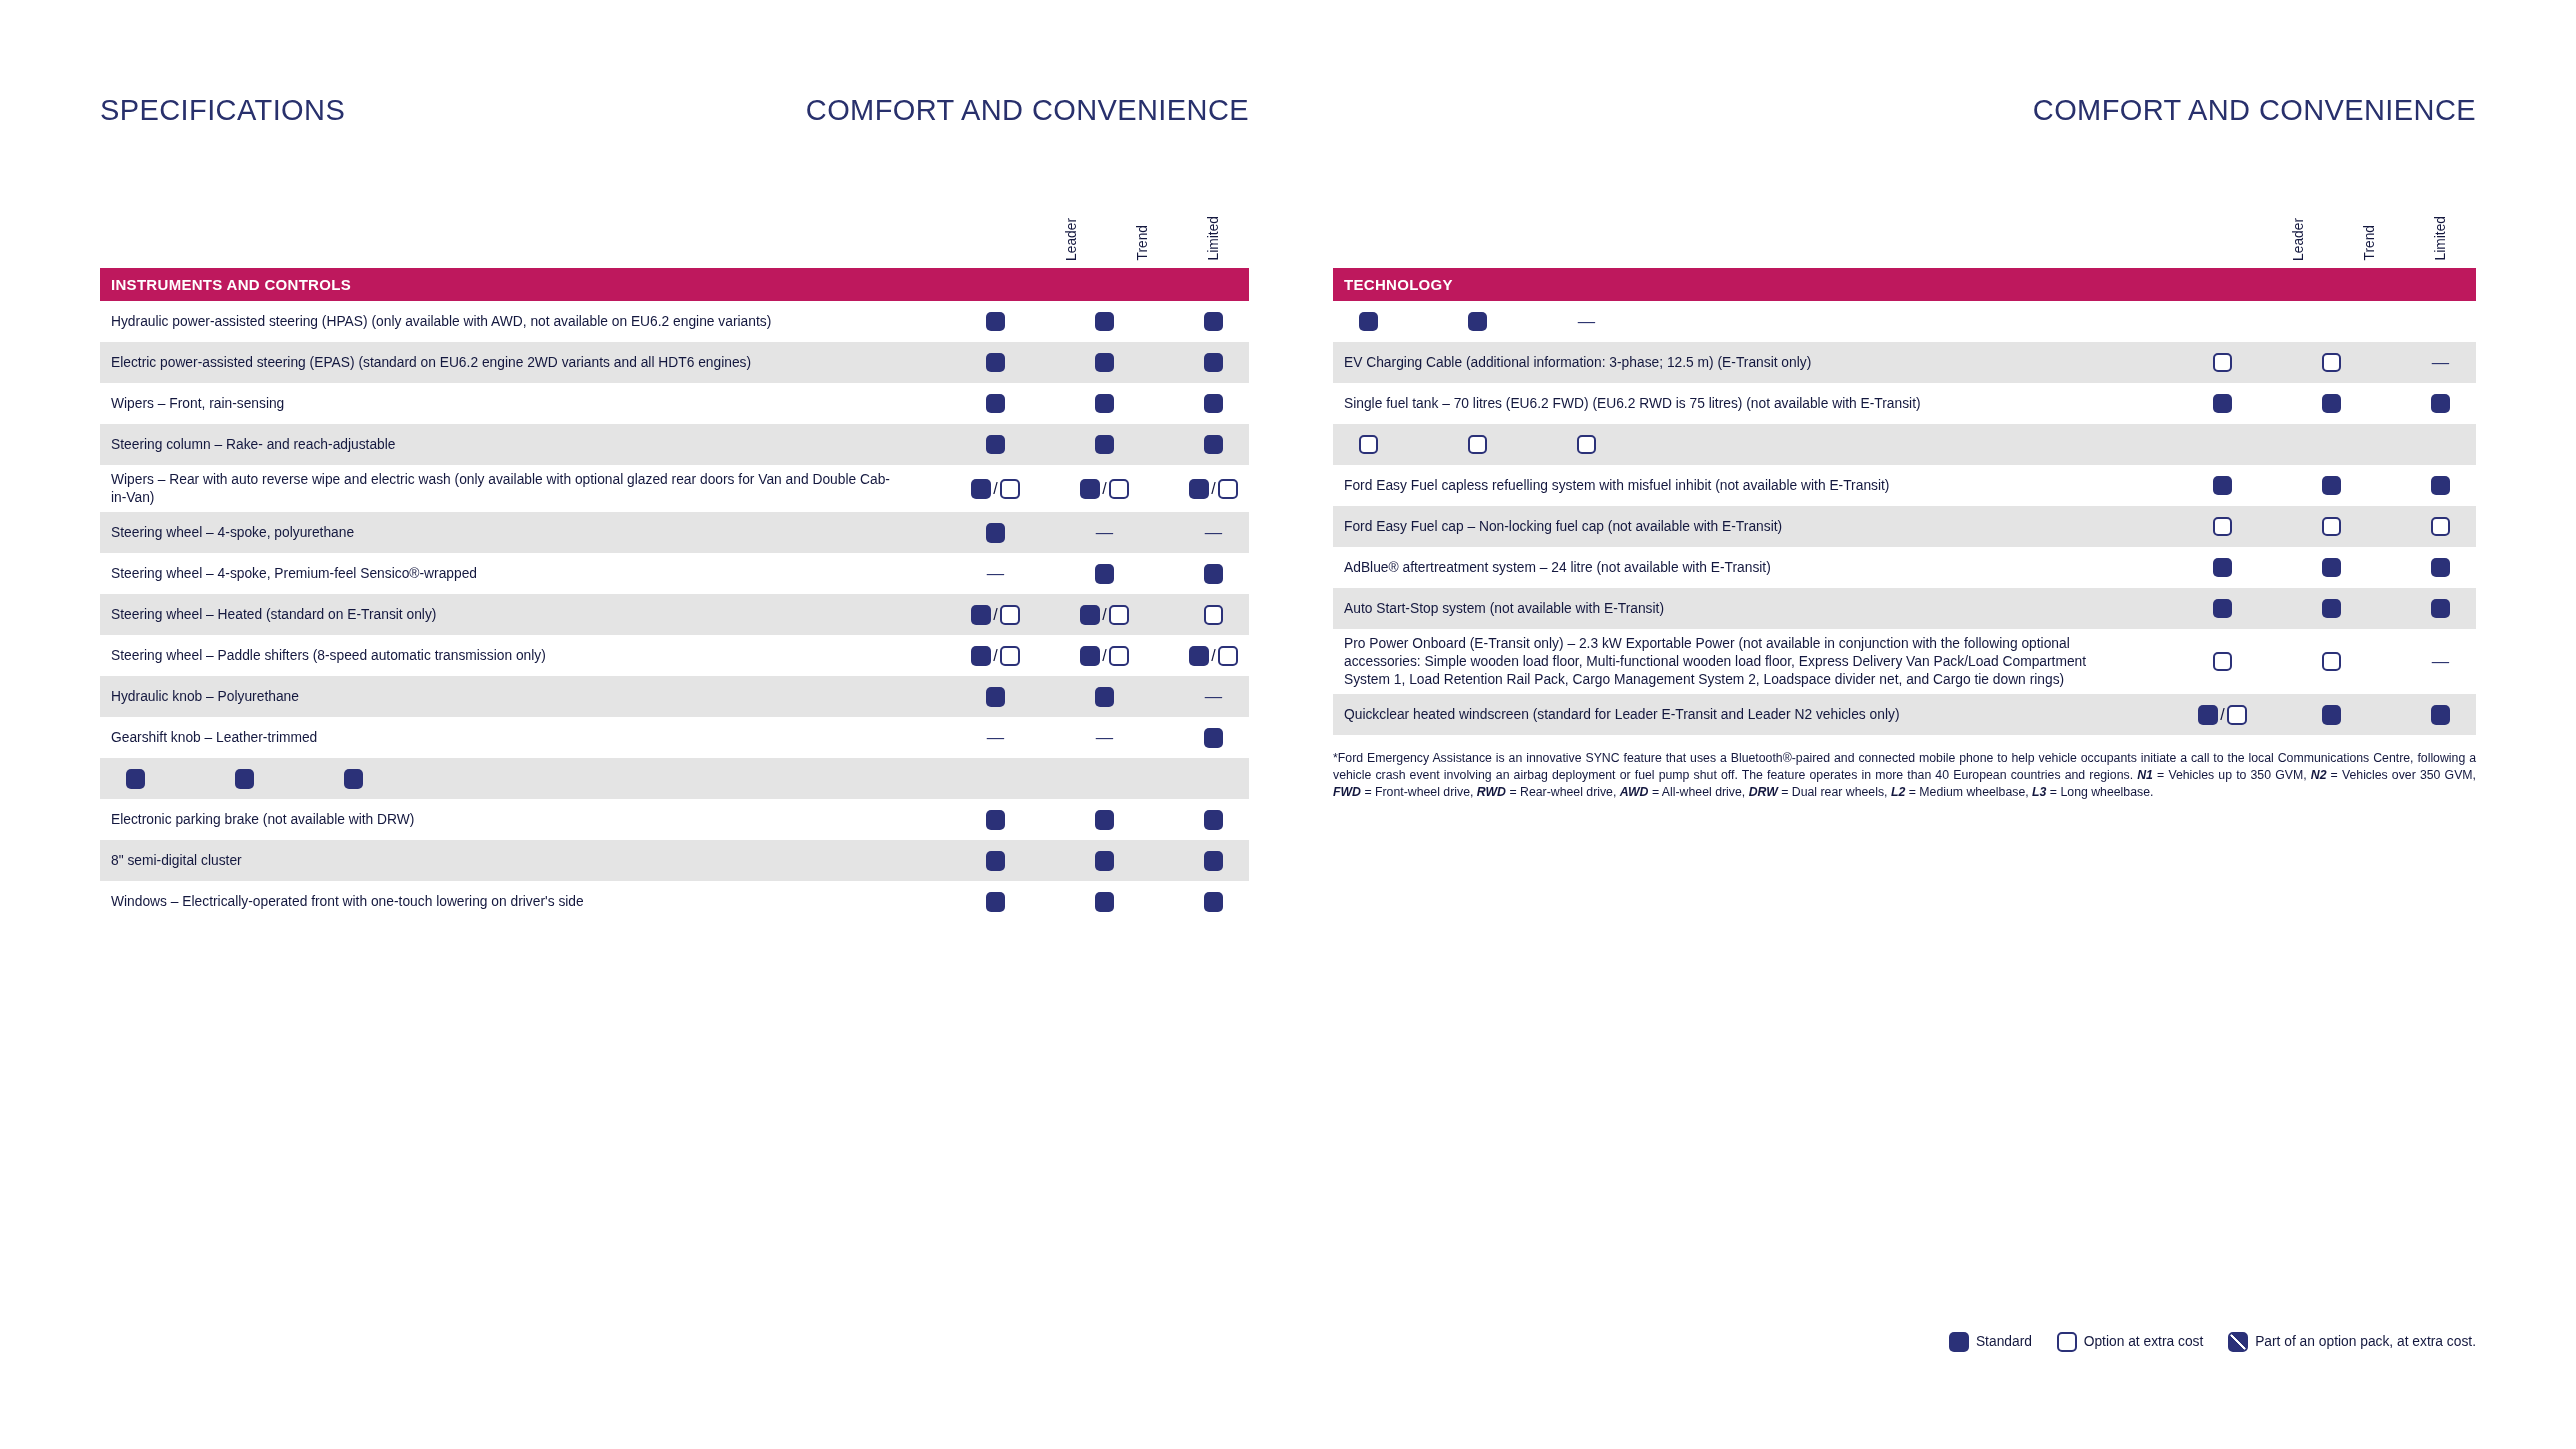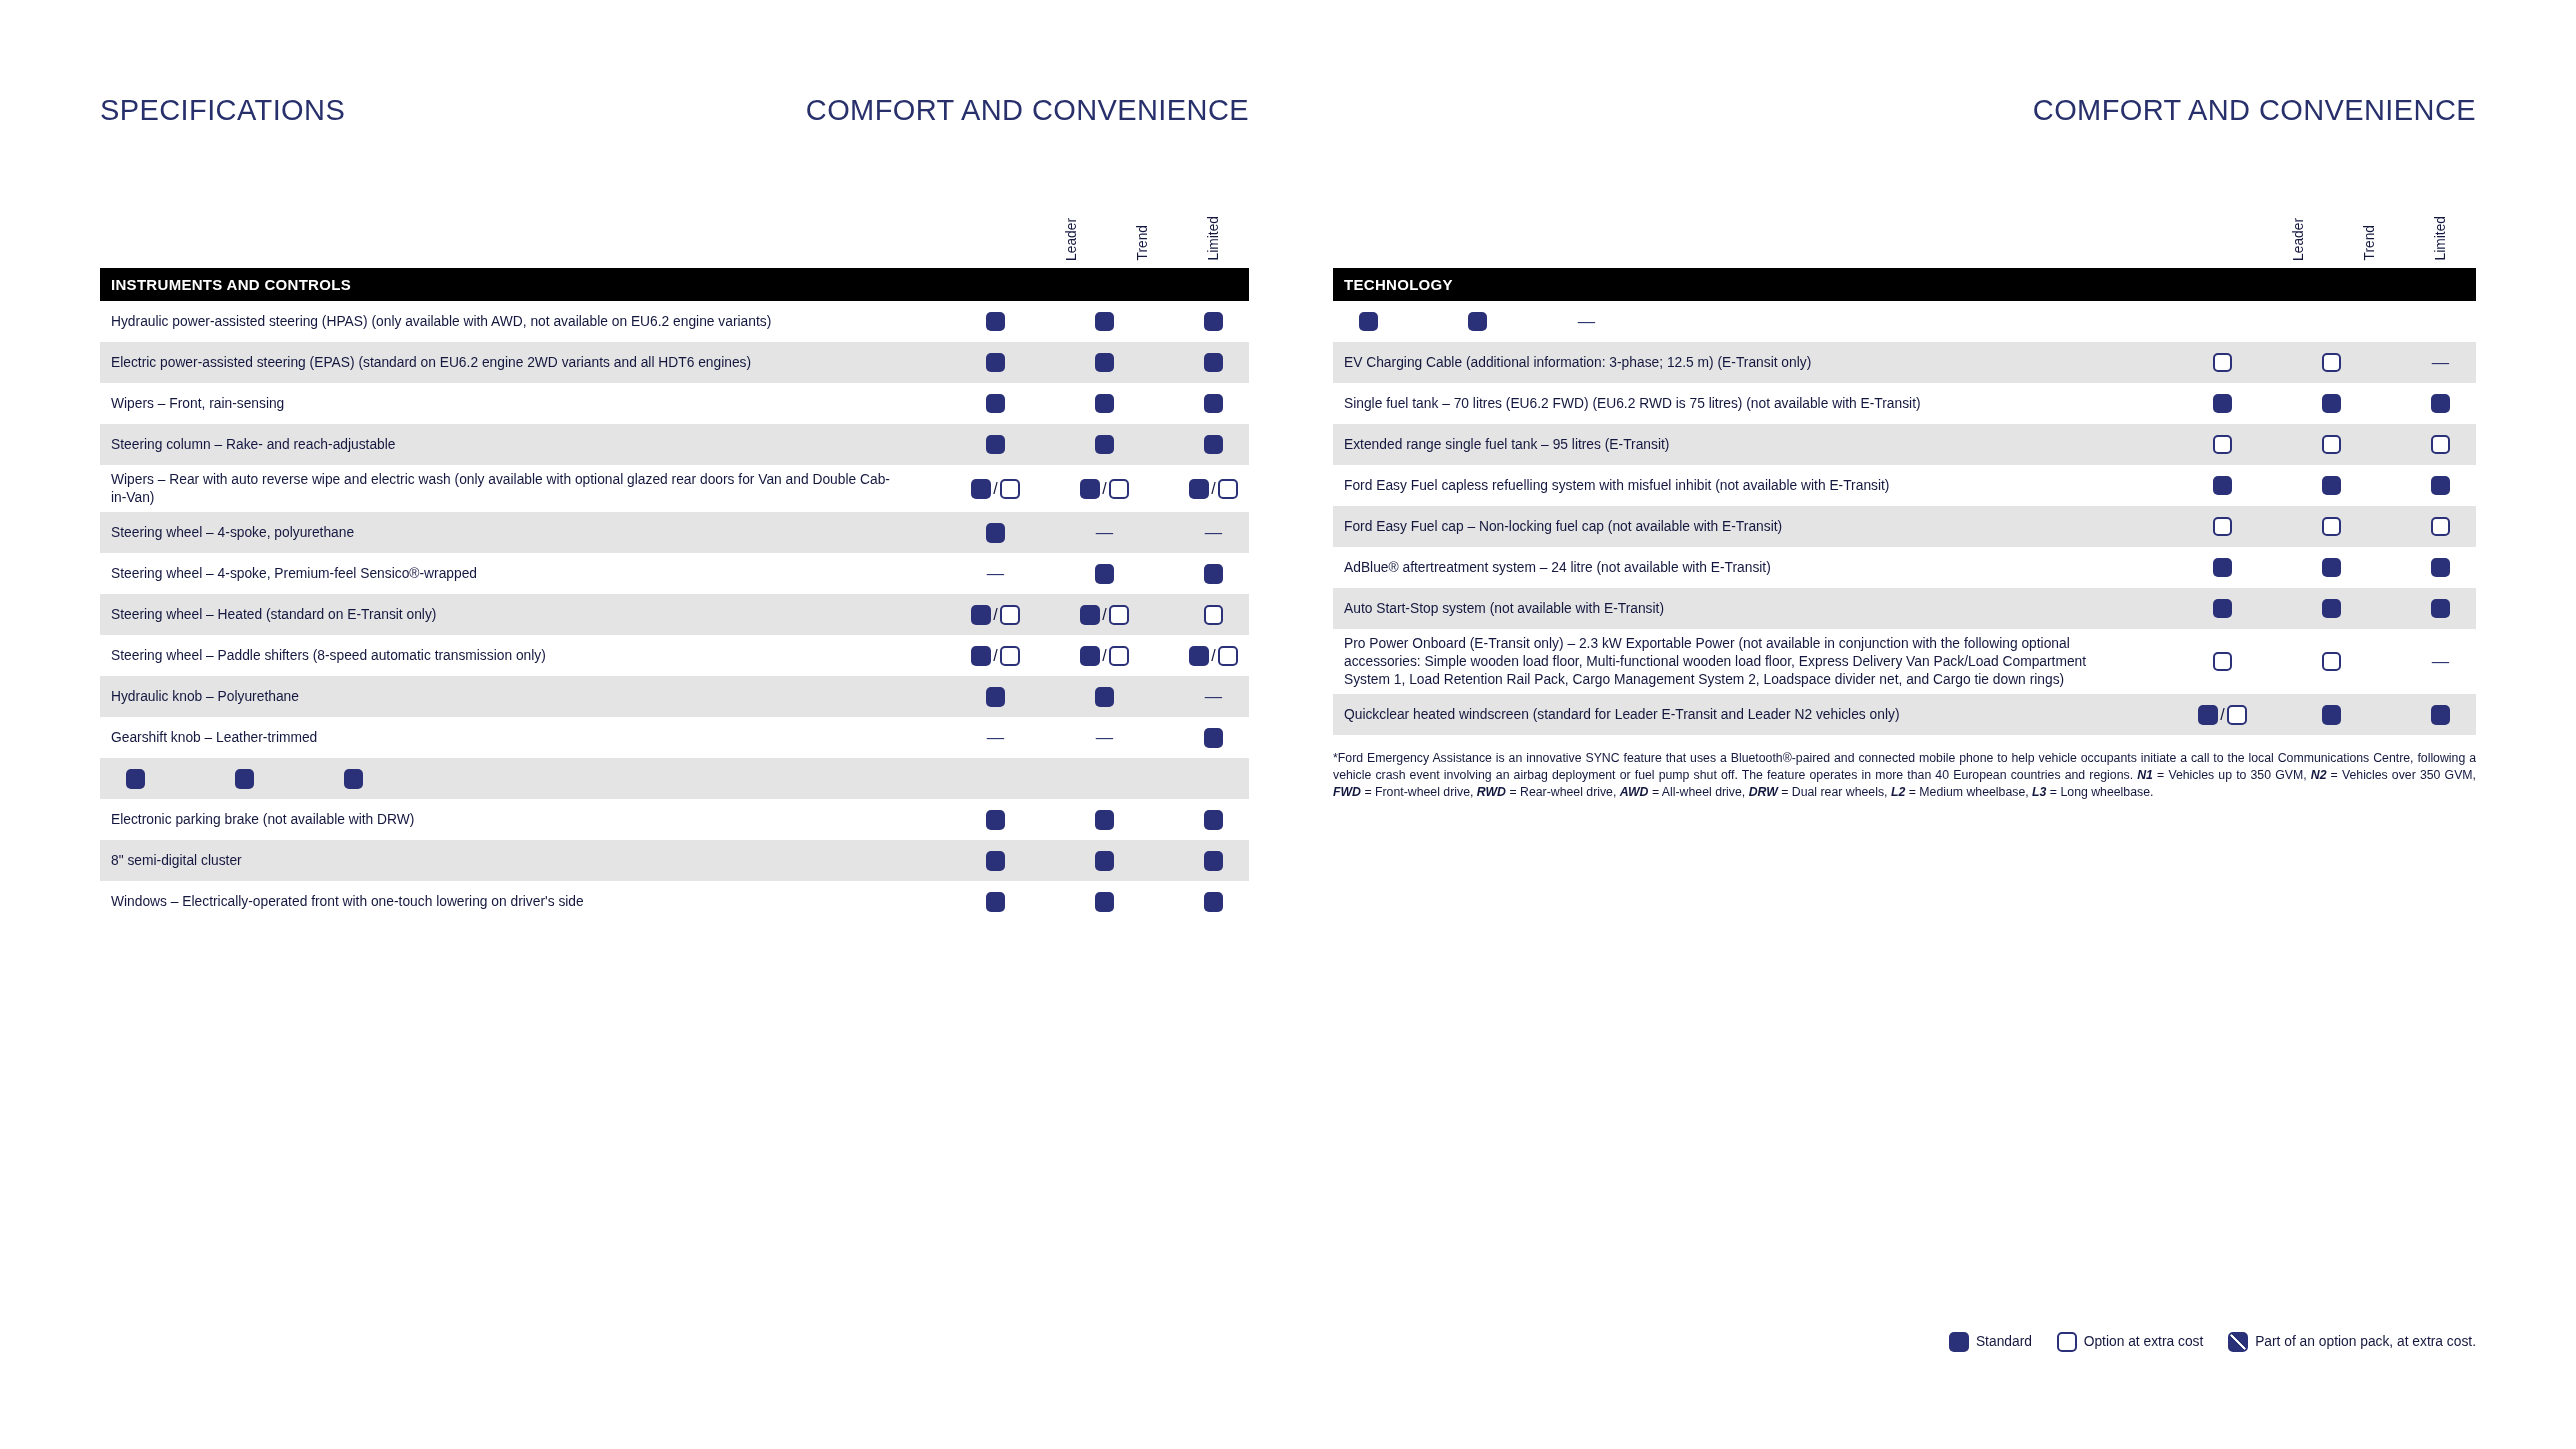--- a/index.html
+++ b/index.html
@@ -47,21 +47,21 @@
     writing-mode: vertical-rl;
     transform: rotate(180deg);
     font-size: 13.8px;
     color: #14183f;
     margin-bottom: 7.2px;
     white-space: nowrap;
   }
 
   .bar {
     height: 33px;
-    background: #000000;
+    background: #be185d;
     display: flex;
     align-items: center;
     padding-left: 11px;
   }
   .bar-title {
     color: #ffffff;
     font-weight: bold;
     font-size: 15px;
     letter-spacing: 0.3px;
   }
@@ -368,21 +368,20 @@
             <span class="sq filled"></span>
           </div>
           <div class="cell">
             <span class="sq filled"></span>
           </div>
           <div class="cell">
             <span class="sq filled"></span>
           </div>
         </div>
         <div class="row">
-          <div class="lab">Extended range single fuel tank – 95 litres (E-Transit)</div>
           <div class="cell">
             <span class="sq outline"></span>
           </div>
           <div class="cell">
             <span class="sq outline"></span>
           </div>
           <div class="cell">
             <span class="sq outline"></span>
           </div>
         </div>

